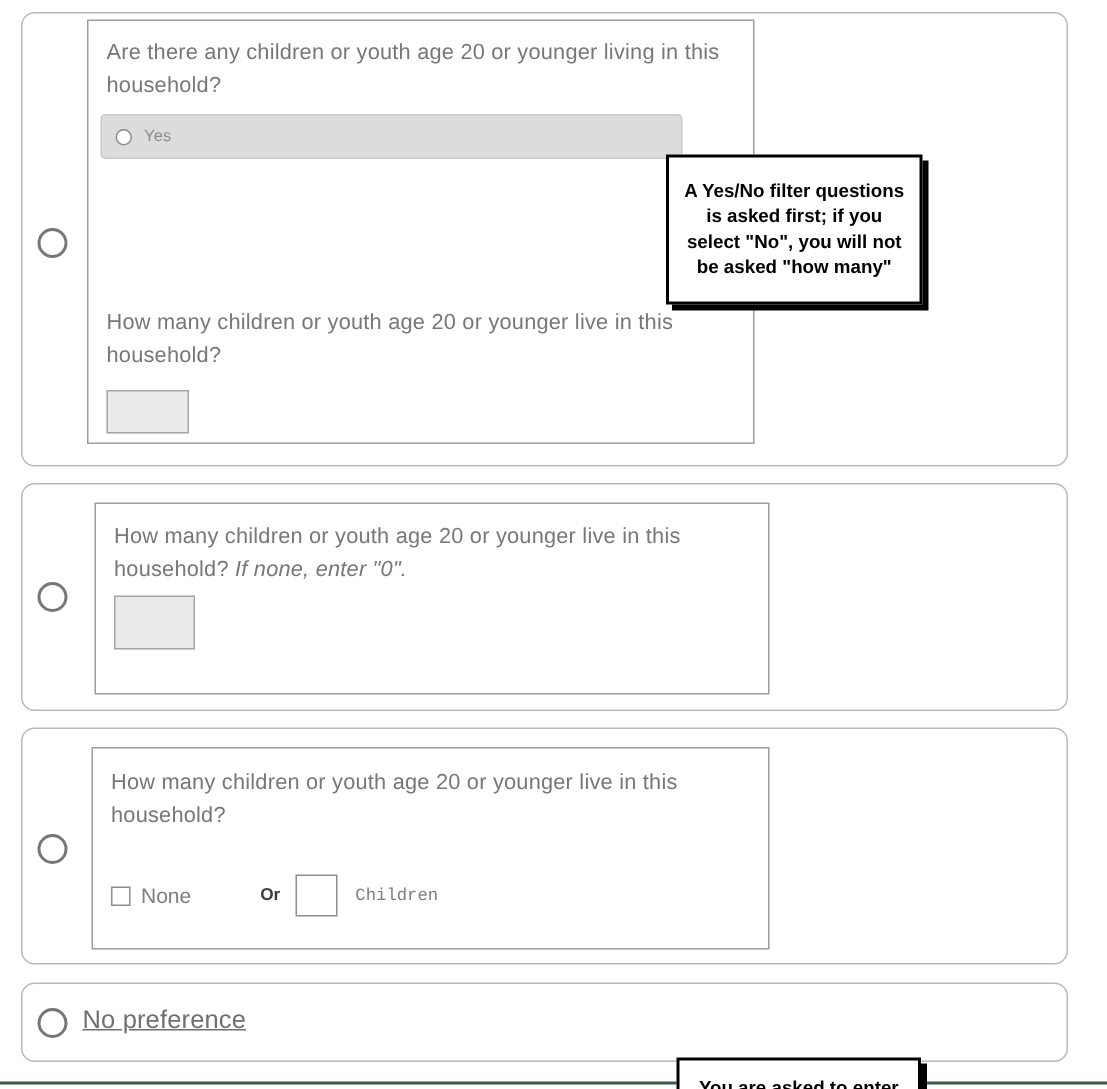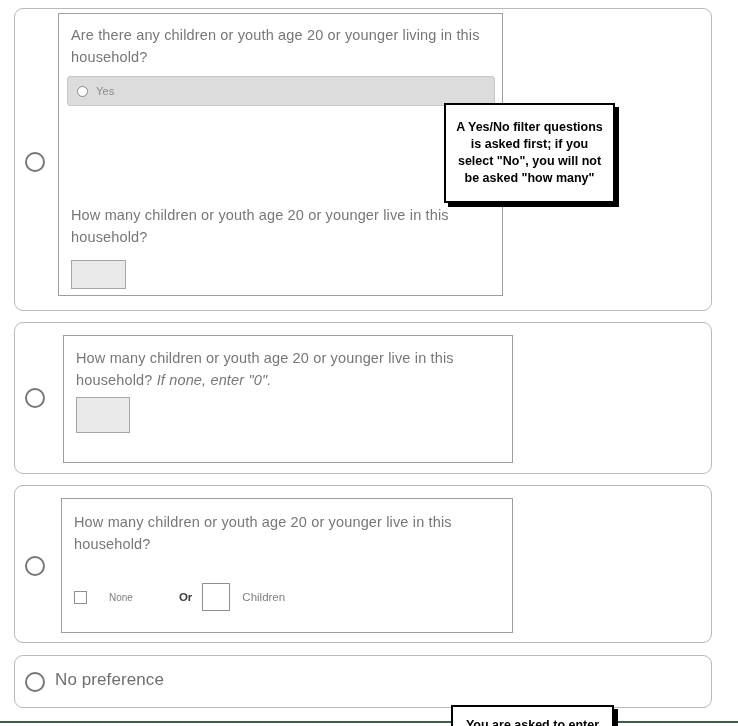--- a/index.html
+++ b/index.html
@@ -46,20 +46,21 @@
   #card-3 .card-radio { top: 70px;  }
   #card-4 .card-radio { top: 16px;  }
 
   .card-radio-label {
     position: absolute;
     left: 40px;
     top: 14px;
     font-size: 17px;
     color: #6f6f6f;
     letter-spacing: .1px;
+    text-decoration: underline;
   }
 
   
   .panel {
     position: absolute;
     background: #ffffff;
     border: 1px solid #9e9e9e;
     box-sizing: border-box;
   }
   #panel-1 { left: 43px; top: 4px; width: 445px; height: 283px; }
@@ -74,21 +75,21 @@
     color: #777777;
     letter-spacing: .15px;
     width: 420px;
   }
   .q-text i { font-style: italic; }
 
   
   .optrow {
     position: absolute;
     left: 8px;
-    width: 428px;
+    width: 388px;
     height: 30px;
     box-sizing: border-box;
     border: 1px solid #d3d3d3;
     border-radius: 3px;
     display: flex;
     align-items: center;
     padding-left: 9px;
     text-align: right;
   }
   .optrow.selected { background: #dcdcdc; border-color: #c8c8c8; }
@@ -126,22 +127,22 @@
   }
   .chk {
     width: 13px;
     height: 13px;
     border: 1.4px solid #8e8e8e;
     box-sizing: border-box;
     background: #fff;
     flex: 0 0 auto;
   }
   .none-lbl {
-    margin-left: 22px;
-    font-size: 10px;
+    margin-left: 7px;
+    font-size: 14px;
     color: #7e7e7e;
   }
   .or-lbl {
     margin-left: 10px;
     font-size: 11.5px;
     font-weight: bold;
     color: #3d3d3d;
     padding-left: 36px;
   }
   .child-box {
@@ -150,20 +151,21 @@
     height: 28px;
     border: 1.5px solid #8e8e8e;
     box-sizing: border-box;
     background: #fff;
     flex: 0 0 auto;
   }
   .child-lbl {
     margin-left: 12px;
     font-size: 11.5px;
     color: #7e7e7e;
+    font-family: Liberation Mono, monospace;
   }
 
   
   .callout {
     position: absolute;
     box-sizing: border-box;
     background: #ffffff;
     border: 2.5px solid #000000;
     box-shadow: 4px 4px 0 0 #000000;
     display: flex;

